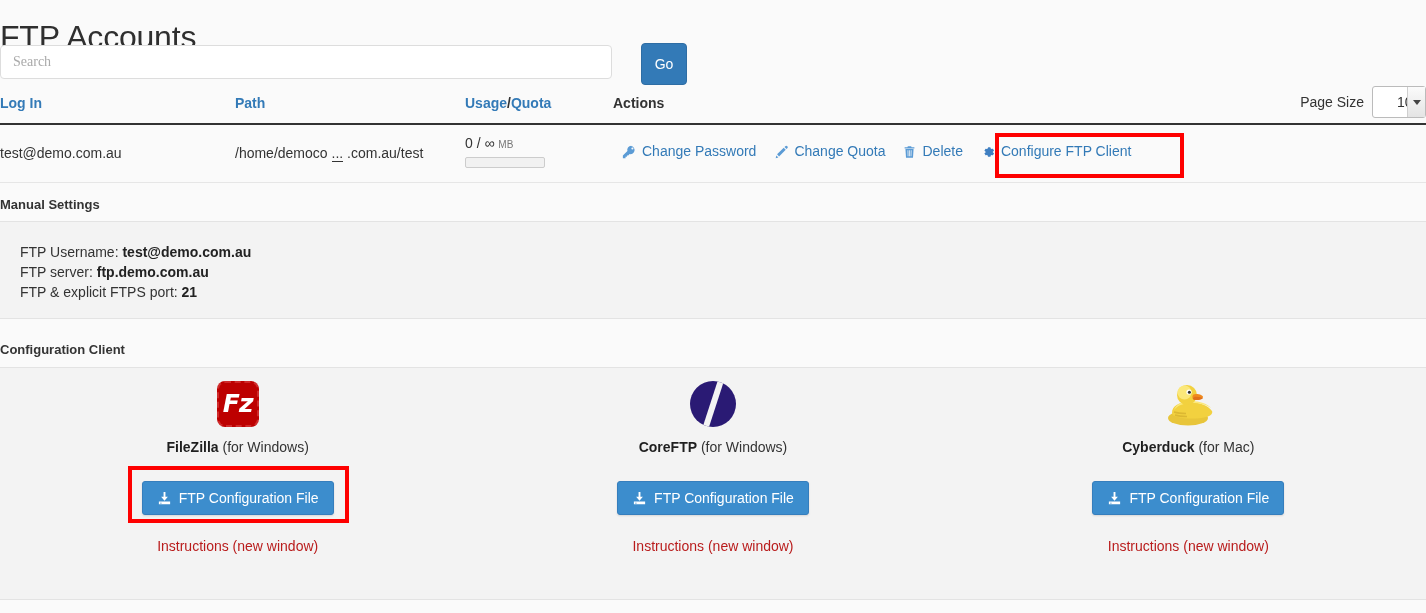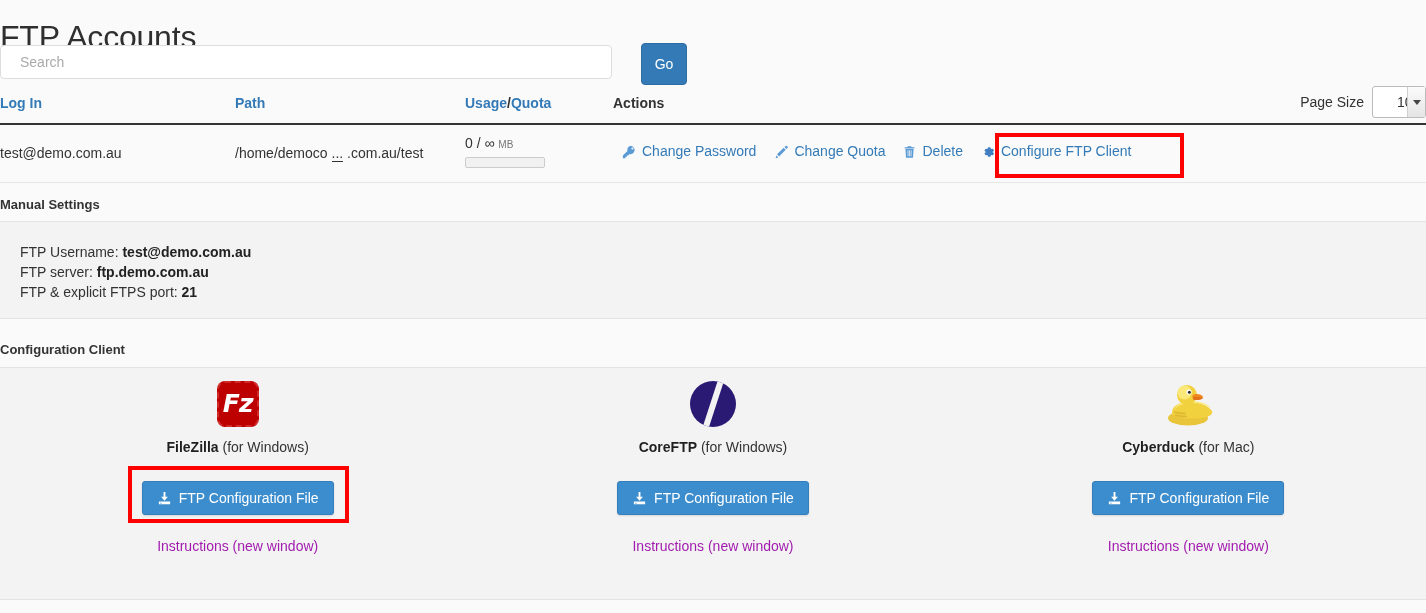--- a/index.html
+++ b/index.html
@@ -18,22 +18,22 @@
     position: absolute; left: 0; top: -4px;
     font-size: 32px; font-weight: 400; color: #2f2f2f;
     letter-spacing: -0.2px; line-height: 40px;
   }
 
   
   .toolbar { position: absolute; left: 0; top: 42px; width: 1426px; height: 40px; }
   .search-input {
     position: absolute; left: 0; top: 3px; width: 612px; height: 34px;
     border: 1px solid #dddddd; border-radius: 4px; background: #ffffff;
-    padding: 6px 19px; font-size: 14px; color: #555555;
-    font-family: Liberation Sans, sans-serif; outline: none;
+    padding: 6px 12px; font-size: 14px; color: #555555;
+    font-family: Liberation Serif, serif; outline: none;
   }
   .search-input::placeholder { color: #aaaaaa; }
   .go-button {
     position: absolute; left: 641px; top: 43px; width: 46px; height: 42px;
     background: #337ab7; border: 1px solid #2e6da4; border-radius: 4px;
     color: #ffffff; font-size: 14px; line-height: 1;
     display: flex; align-items: center; justify-content: center;
     cursor: pointer; font-family: "Liberation Sans", sans-serif;
   }
   .pagesize-wrap {
@@ -130,21 +130,21 @@
   .dl-button {
     margin-top: 26px;
     display: inline-flex; align-items: center; gap: 7px;
     background: #3c8dcd; border: 1px solid #357ebd; border-radius: 3px;
     color: #ffffff; font-size: 14px; padding: 8px 14px; cursor: pointer;
     box-shadow: 0 1px 2px rgba(0,0,0,0.12);
     font-family: "Liberation Sans", sans-serif;
   }
   .dl-button svg { display: block; }
   .card-link {
-    margin-top: 23px; font-size: 14px; color: #a21caf;
+    margin-top: 23px; font-size: 14px; color: #b91c1c;
     text-decoration: none; cursor: pointer;
   }
 
   
   .fz {
     width: 42px; height: 46px; border-radius: 8px;
     background: #bd0000;
     border: 2px dashed #cf2b2b;
     display: flex; align-items: center; justify-content: center;
     position: relative; overflow: hidden;

